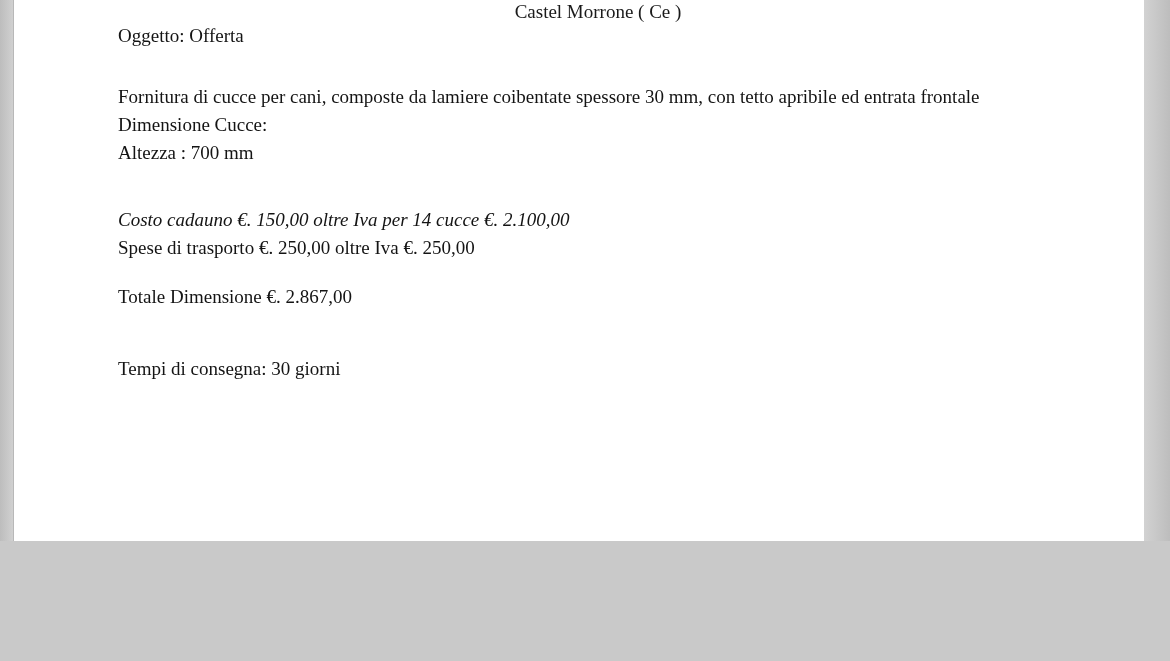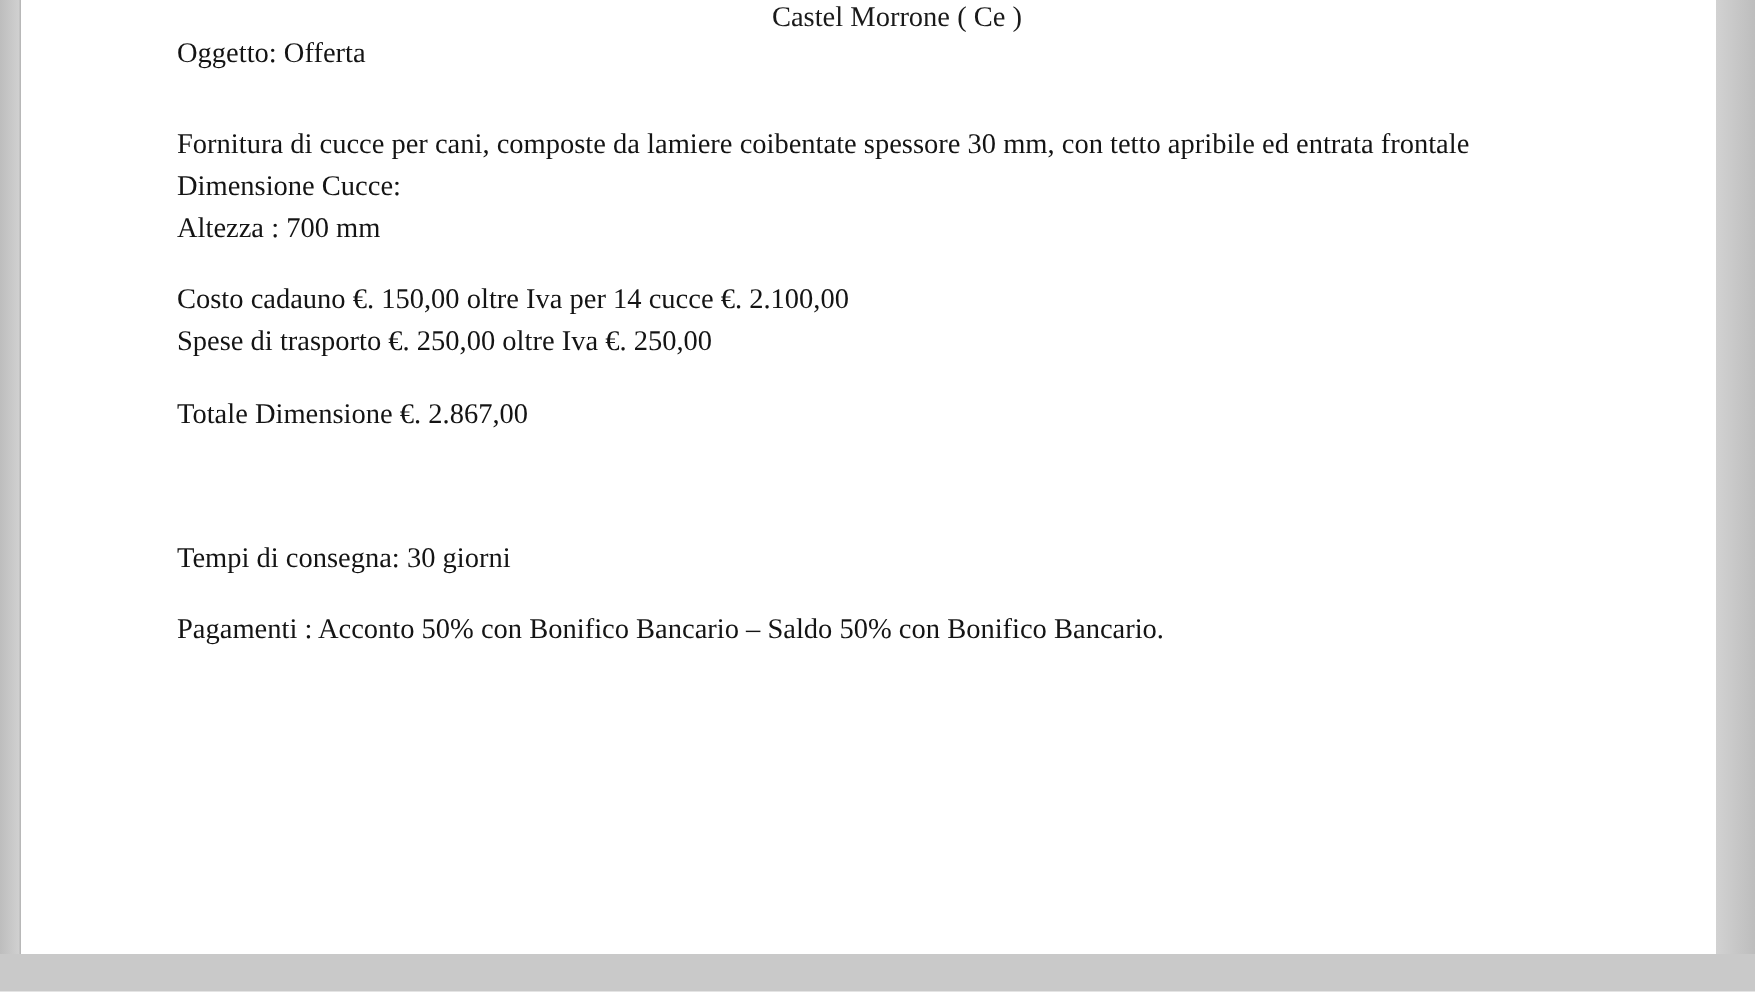--- a/index.html
+++ b/index.html
@@ -11,21 +11,21 @@
     height: 661px;
     background: #c9c9c9;
     font-family: "Liberation Serif", serif;
     overflow: hidden;
   }
   .page-viewport {
     position: absolute;
     left: 0;
     top: 0;
     width: 1170px;
-    height: 636px;
+    height: 541px;
     overflow: hidden;
   }
   .page-sheet {
     position: absolute;
     left: 14px;
     top: -36px;
     width: 1130px;
     height: 720px;
     background: #ffffff;
     box-shadow: 0 0 0 1px #b8b8b8;
@@ -47,23 +47,23 @@
     font-size: 19px;
     color: #141414;
     line-height: 1.3;
   }
   .block {
     font-size: 19px;
     color: #141414;
     line-height: 1.45;
   }
   .para-gap-lg { margin-top: 35px; }
-  .para-gap-md { margin-top: 20px; }
+  .para-gap-md { margin-top: 40px; font-style: italic; }
   .para-gap-sm { margin-top: 22px; }
-  .para-gap-xl { margin-top: 68px; }
+  .para-gap-xl { margin-top: 44px; }
   .line { white-space: pre-wrap; }
   .edge-shadow-left {
     position: absolute;
     left: 0;
     top: 0;
     width: 14px;
     height: 661px;
     background: linear-gradient(to right, #bdbdbd, #d2d2d2);
   }
   .edge-shadow-right {
@@ -94,19 +94,18 @@
       <div class="block line">Altezza : 700 mm</div>
 
       <div class="block para-gap-md line">Costo cadauno €. 150,00 oltre Iva per 14 cucce €. 2.100,00</div>
       <div class="block line">Spese di trasporto €. 250,00 oltre Iva €. 250,00</div>
 
 
       <div class="block para-gap-sm line">Totale Dimensione €. 2.867,00</div>
 
       <div class="block para-gap-xl line">Tempi di consegna: 30 giorni</div>
 
-      <div class="block para-gap-md line">Pagamenti : Acconto 50% con Bonifico Bancario – Saldo 50% con Bonifico Bancario.</div>
 
     </div>
   </div>
 
   <div class="edge-shadow-right"></div>
 </div>
 
 </body></html>

